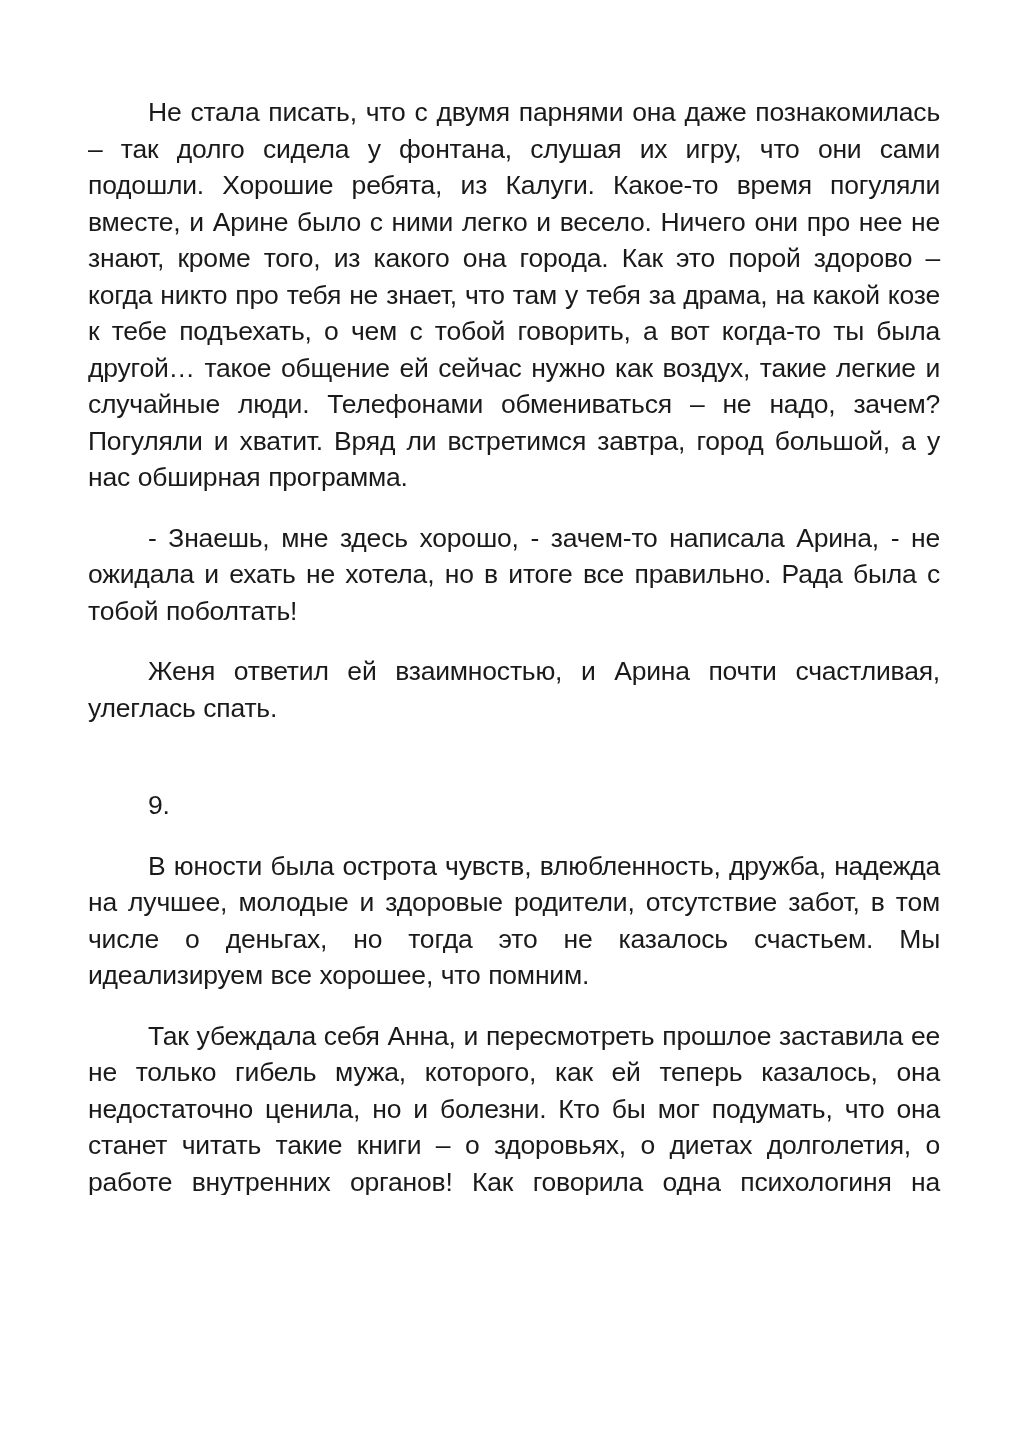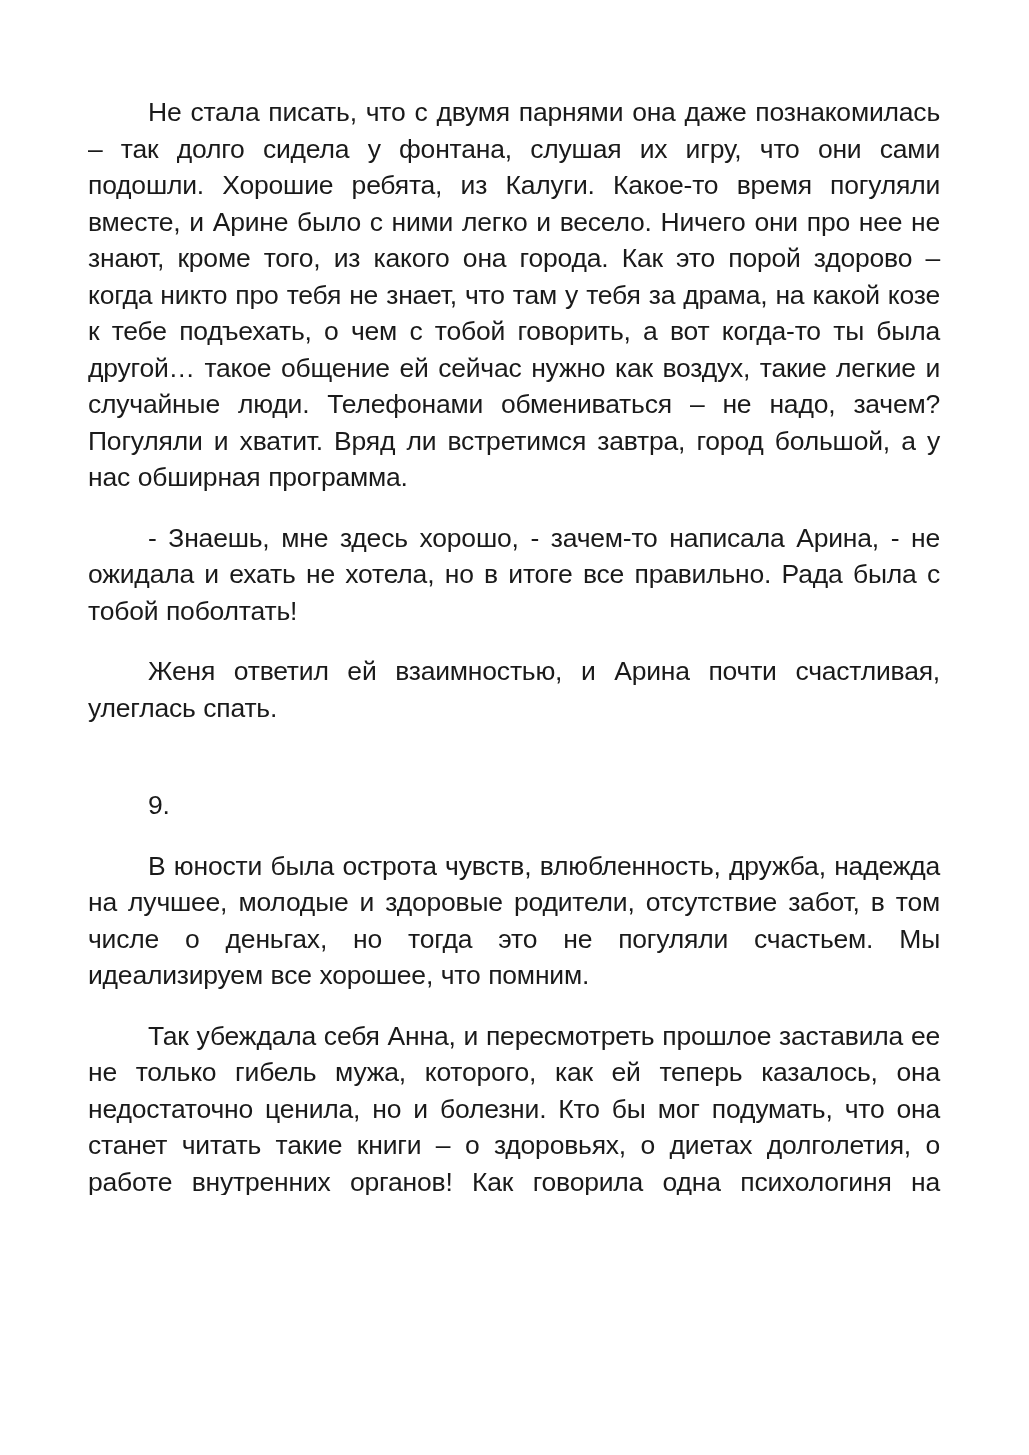--- a/index.html
+++ b/index.html
@@ -54,18 +54,18 @@
 
 <div class="page">
   <p class="para">Не стала писать, что с двумя парнями она даже познакомилась – так долго сидела у фонтана, слушая их игру, что они сами подошли. Хорошие ребята, из Калуги. Какое-то время погуляли вместе, и Арине было с ними легко и весело. Ничего они про нее не знают, кроме того, из какого она города. Как это порой здорово – когда никто про тебя не знает, что там у тебя за драма, на какой козе к тебе подъехать, о чем с тобой говорить, а вот когда-то ты была другой… такое общение ей сейчас нужно как воздух, такие легкие и случайные люди. Телефонами обмениваться – не надо, зачем? Погуляли и хватит. Вряд ли встретимся завтра, город большой, а у нас обширная программа.</p>
 
   <p class="para">- Знаешь, мне здесь хорошо, - зачем-то написала Арина, - не ожидала и ехать не хотела, но в итоге все правильно. Рада была с тобой поболтать!</p>
 
   <p class="para">Женя ответил ей взаимностью, и Арина почти счастливая, улеглась спать.</p>
 
   <p class="para section-heading">9.</p>
 
-  <p class="para">В юности была острота чувств, влюбленность, дружба, надежда на лучшее, молодые и здоровые родители, отсутствие забот, в том числе о деньгах, но тогда это не погуляли счастьем. Мы идеализируем все хорошее, что помним.</p>
+  <p class="para">В юности была острота чувств, влюбленность, дружба, надежда на лучшее, молодые и здоровые родители, отсутствие забот, в том числе о деньгах, но тогда это не казалось счастьем. Мы идеализируем все хорошее, что помним.</p>
 
   <p class="para continued">Так убеждала себя Анна, и пересмотреть прошлое заставила ее не только гибель мужа, которого, как ей теперь казалось, она недостаточно ценила, но и болезни. Кто бы мог подумать, что она станет читать такие книги – о здоровьях, о диетах долголетия, о работе внутренних органов! Как говорила одна психологиня на ютубе, можно увлекаться психологией, но психологом от этого не стать, как не станешь и хирургом по книгам. Но хотелось</p>
 
   <div class="page-number">72</div>
 </div>
 
 </body></html>

